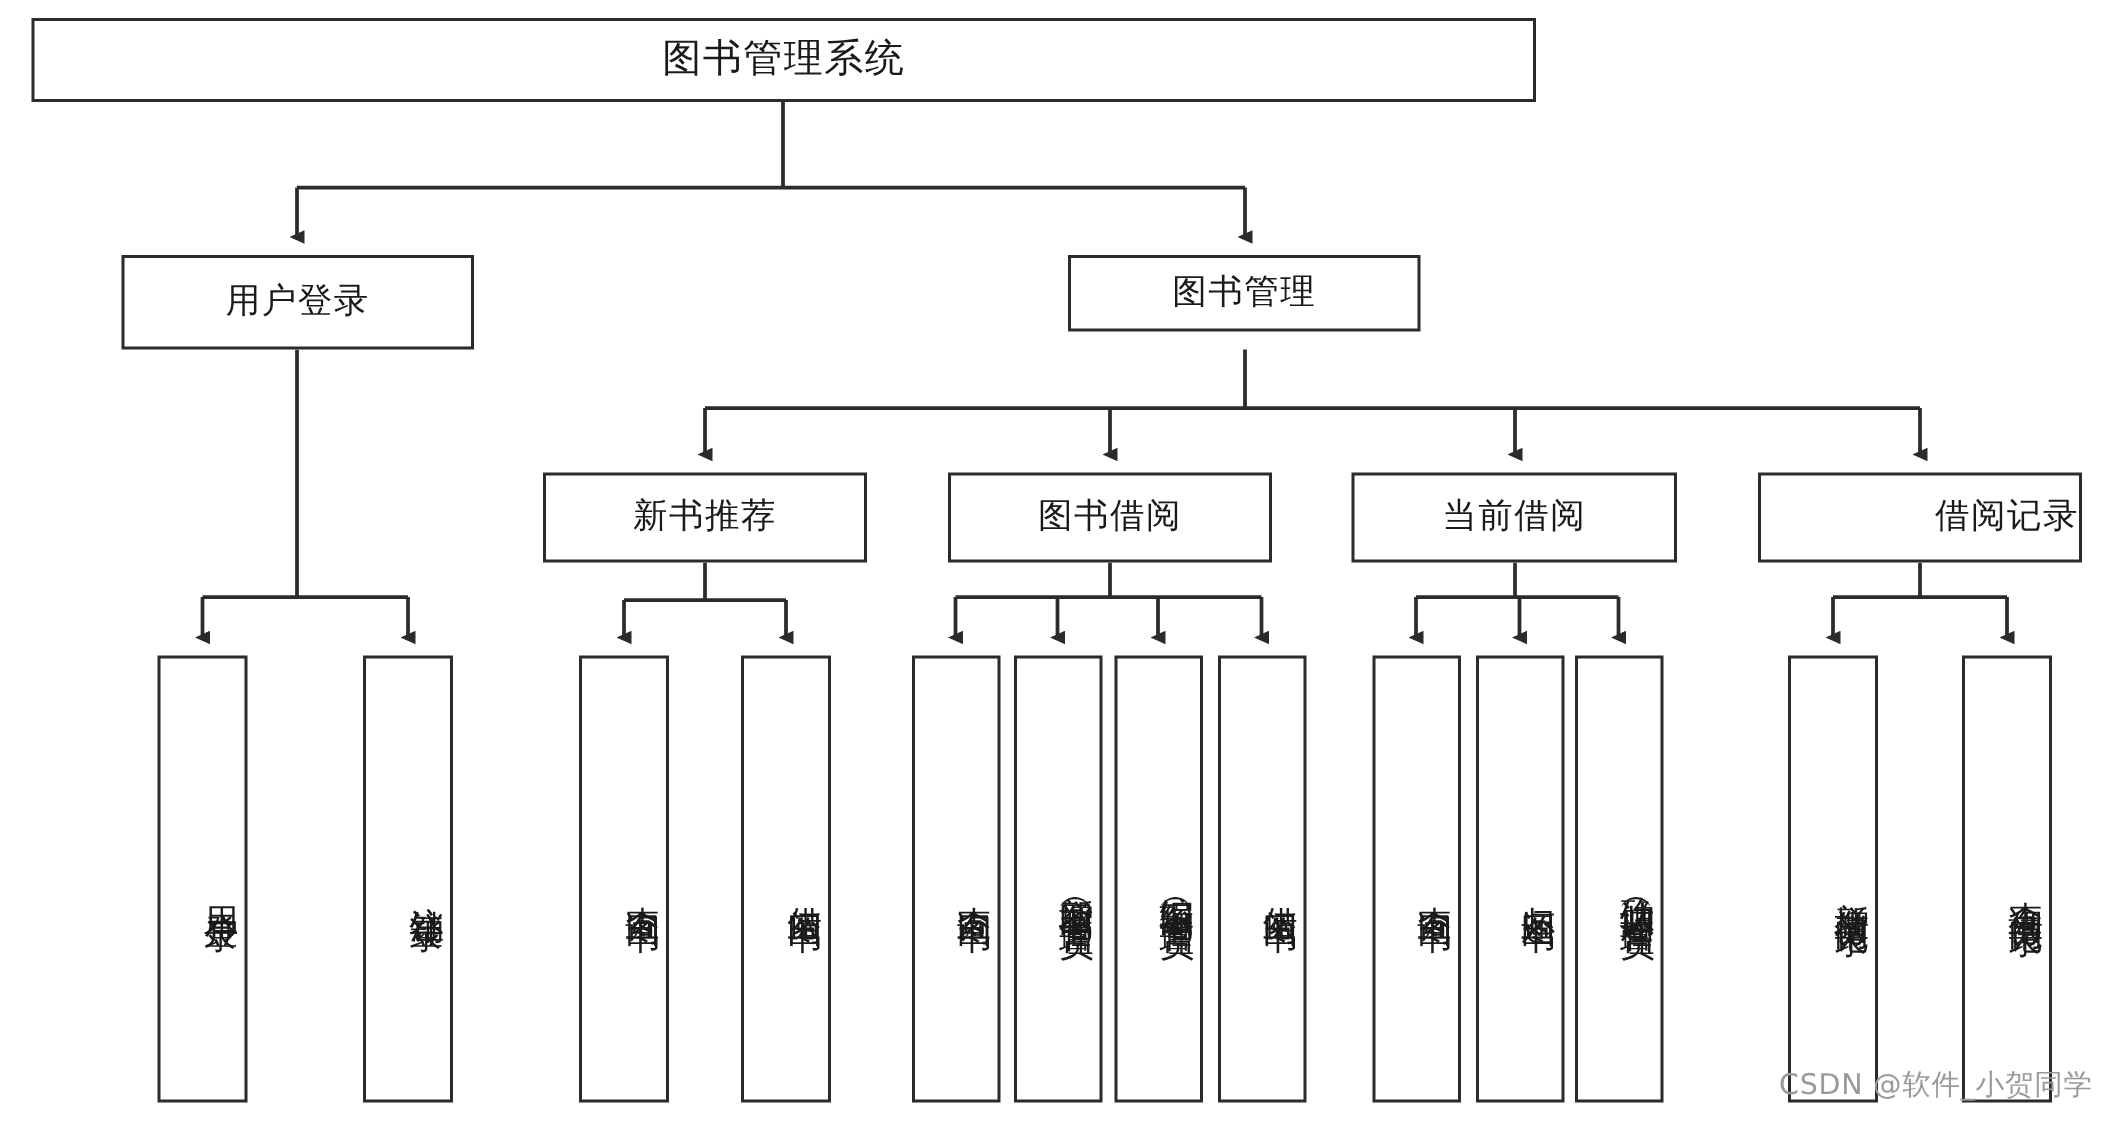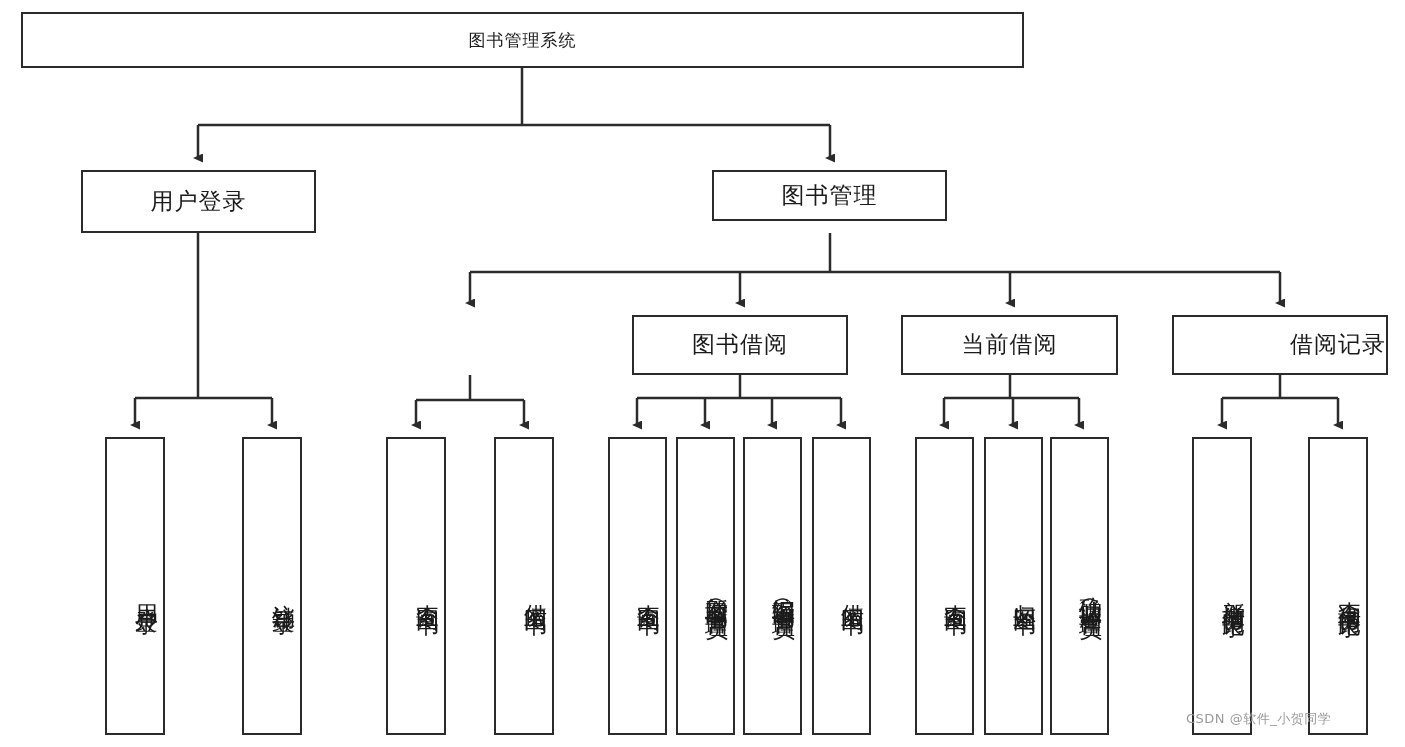--- a/index.html
+++ b/index.html
@@ -49,25 +49,25 @@
     align-items: flex-start;
     justify-content: center;
     padding-top: 12px;
   }
   .node.vert > span {
     display: block;
     writing-mode: vertical-rl;
     text-orientation: upright;
   }
   .node.root {
-    font-size: 17px;
+    font-size: 26px;
   }
   .watermark {
     position: absolute;
-    font-size: 13px;
+    font-size: 19px;
     color: #9a9a9a;
     white-space: nowrap;
     left: 1186px;
     top: 710px;
     letter-spacing: 0.5px;
   }
 </style>
 </head>
 <body>
 
@@ -132,20 +132,23 @@
   </div>
 
   <div class="node horiz" style="left:81px; top:170px; width:235px; height:63px;">
     <span>用户登录</span>
   </div>
 
   <div class="node horiz" style="left:712px; top:170px; width:235px; height:51px;">
     <span>图书管理</span>
   </div>
 
+  <div class="node horiz" style="left:362px; top:315px; width:216px; height:60px;">
+    <span>新书推荐</span>
+  </div>
 
   <div class="node horiz" style="left:901px; top:315px; width:217px; height:60px;">
     <span>当前借阅</span>
   </div>
 
   <div class="node horiz" style="left:632px; top:315px; width:216px; height:60px;">
     <span>图书借阅</span>
   </div>
 
   <div class="node horiz" style="left:1172px; top:315px; width:216px; height:60px;justify-content:flex-end;">

